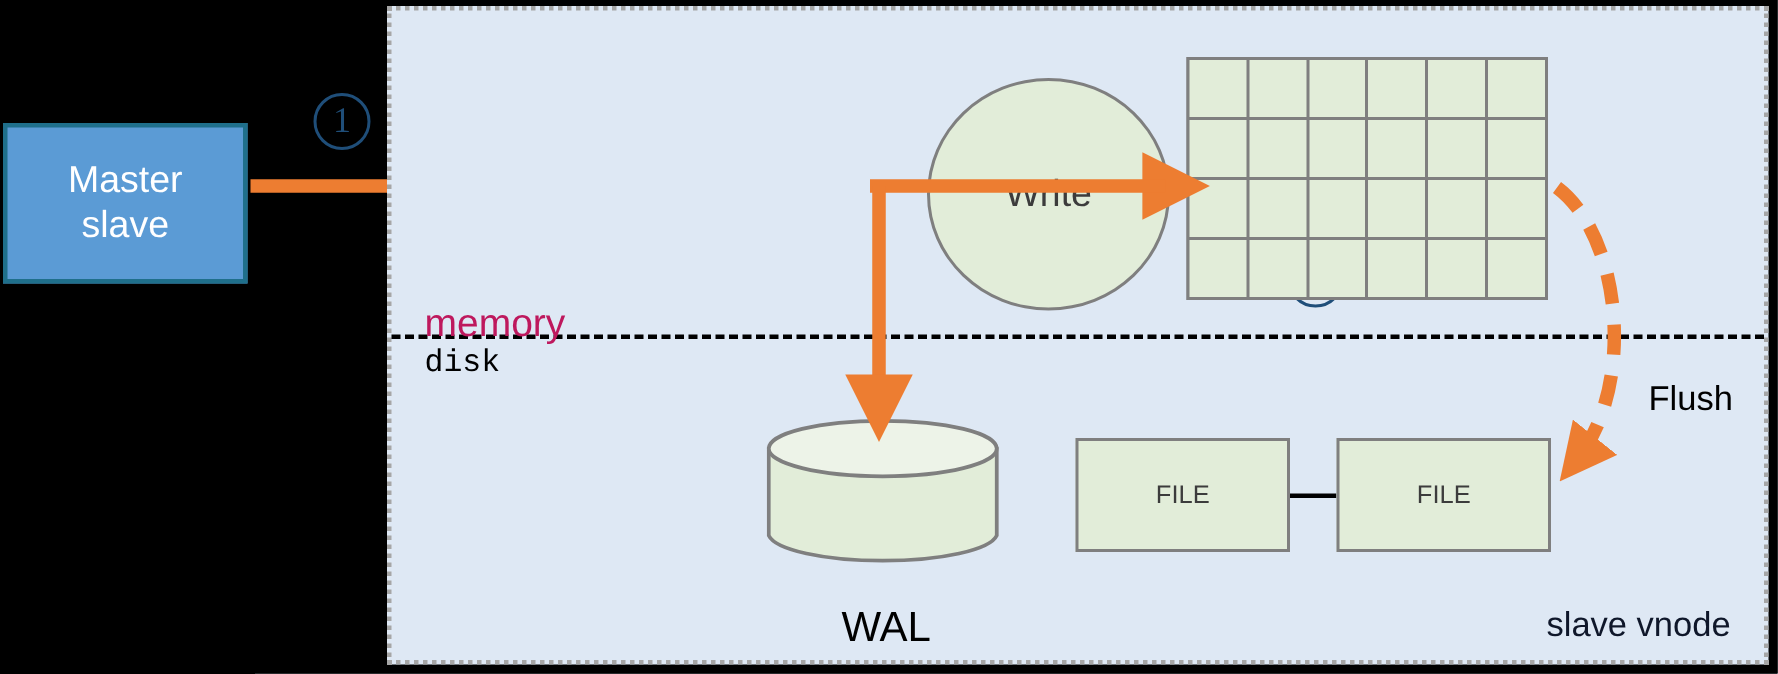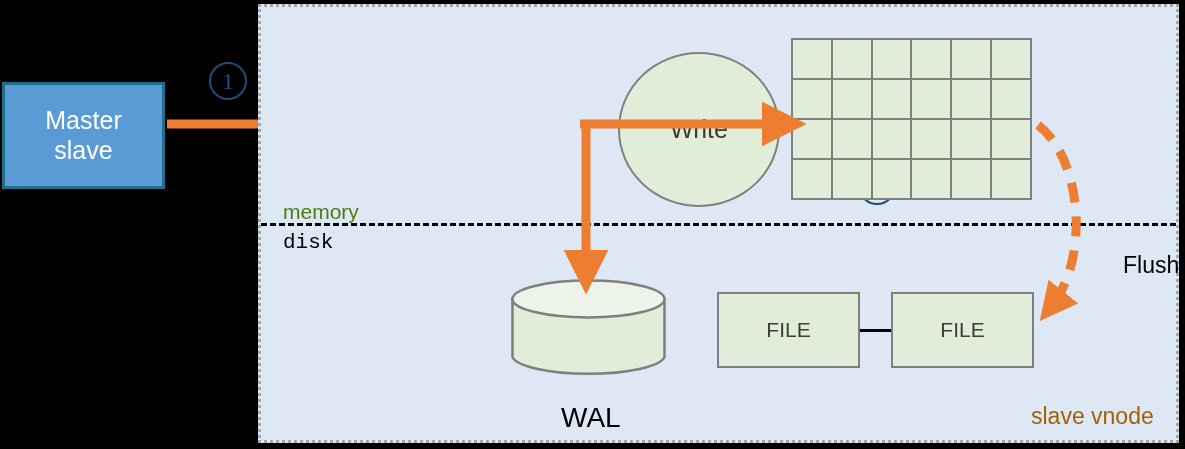--- a/index.html
+++ b/index.html
@@ -90,22 +90,22 @@
     position: absolute;
     left: 0px;
     top: 216px;
     width: 100%;
     border-top: 3px dashed #000000;
   }
   #memory-label {
     position: absolute;
     left: 22px;
     top: 193px;
-    color: #4d7c0f;
-    font-size: 21px;
+    color: #be185d;
+    font-size: 26px;
   }
   #disk-label {
     position: absolute;
     left: 22px;
     top: 224px;
     color: #000000;
     font-size: 21px;
     font-family: Liberation Mono, monospace;
   }
 
@@ -149,49 +149,48 @@
     position: absolute;
     width: 143px;
     height: 76px;
     background: #E2EDD9;
     border: 2.5px solid #7F7F7F;
     box-sizing: border-box;
     display: flex;
     align-items: center;
     justify-content: center;
     color: #3C3C3C;
-    font-size: 21px;
+    font-size: 17px;
   }
   #file-box-1 { left: 456px; top: 285px; }
   #file-box-2 { left: 630px; top: 285px; }
   #file-link {
     position: absolute;
     left: 599px;
     top: 322px;
     width: 31px;
     height: 3px;
     background: #000000;
   }
 
   
   #flush-label {
     position: absolute;
     left: 838px;
     top: 245px;
     color: #000000;
     font-size: 23px;
-    margin-left: 24px;
   }
 
   
   #slave-vnode-label {
     position: absolute;
     left: 770px;
     top: 396px;
-    color: #a16207;
+    color: #0f172a;
     font-size: 23px;
   }
 
   
   .arrow-layer {
     position: absolute;
     left: 0;
     top: 0;
     width: 1185px;
     height: 449px;

